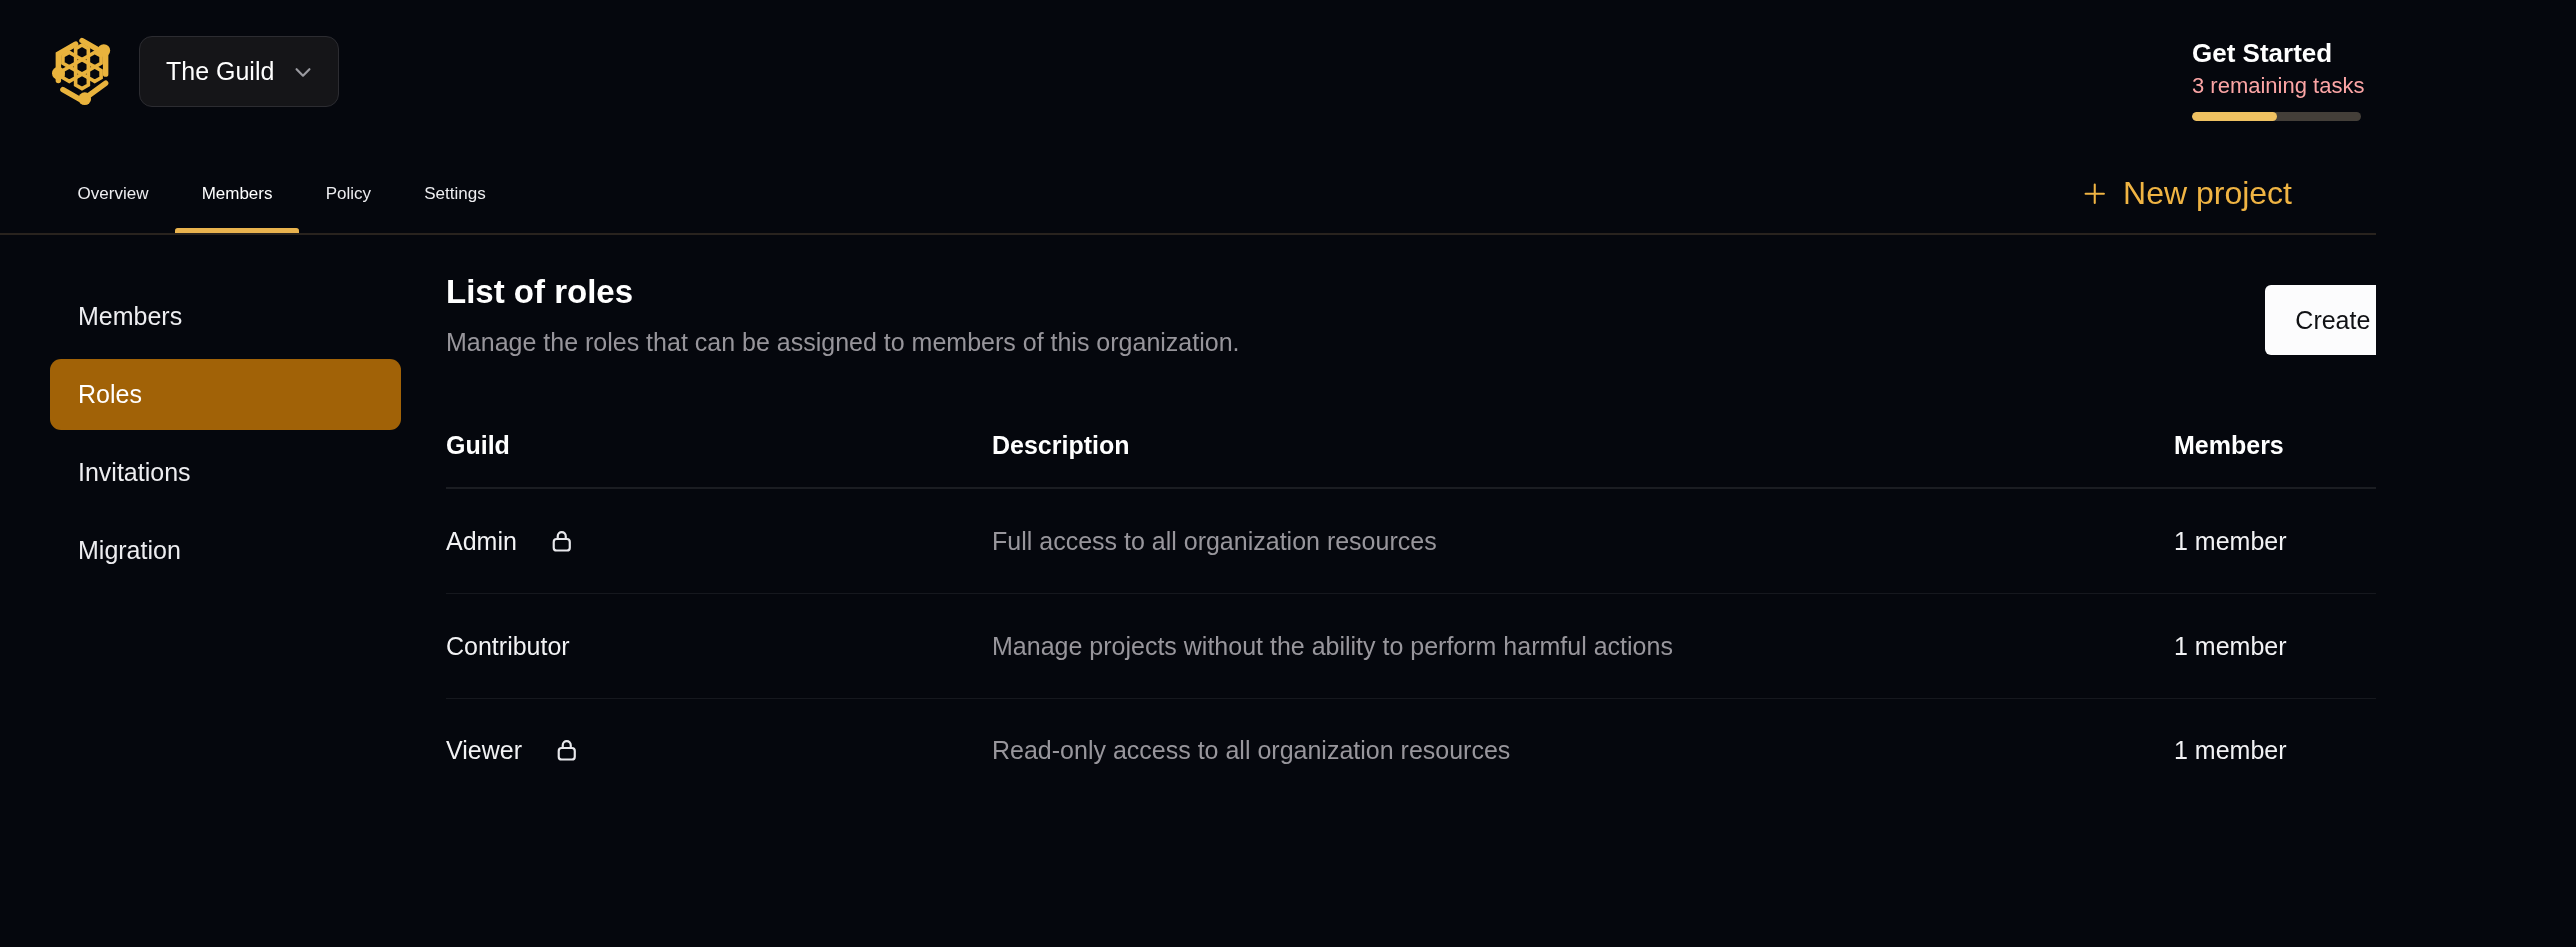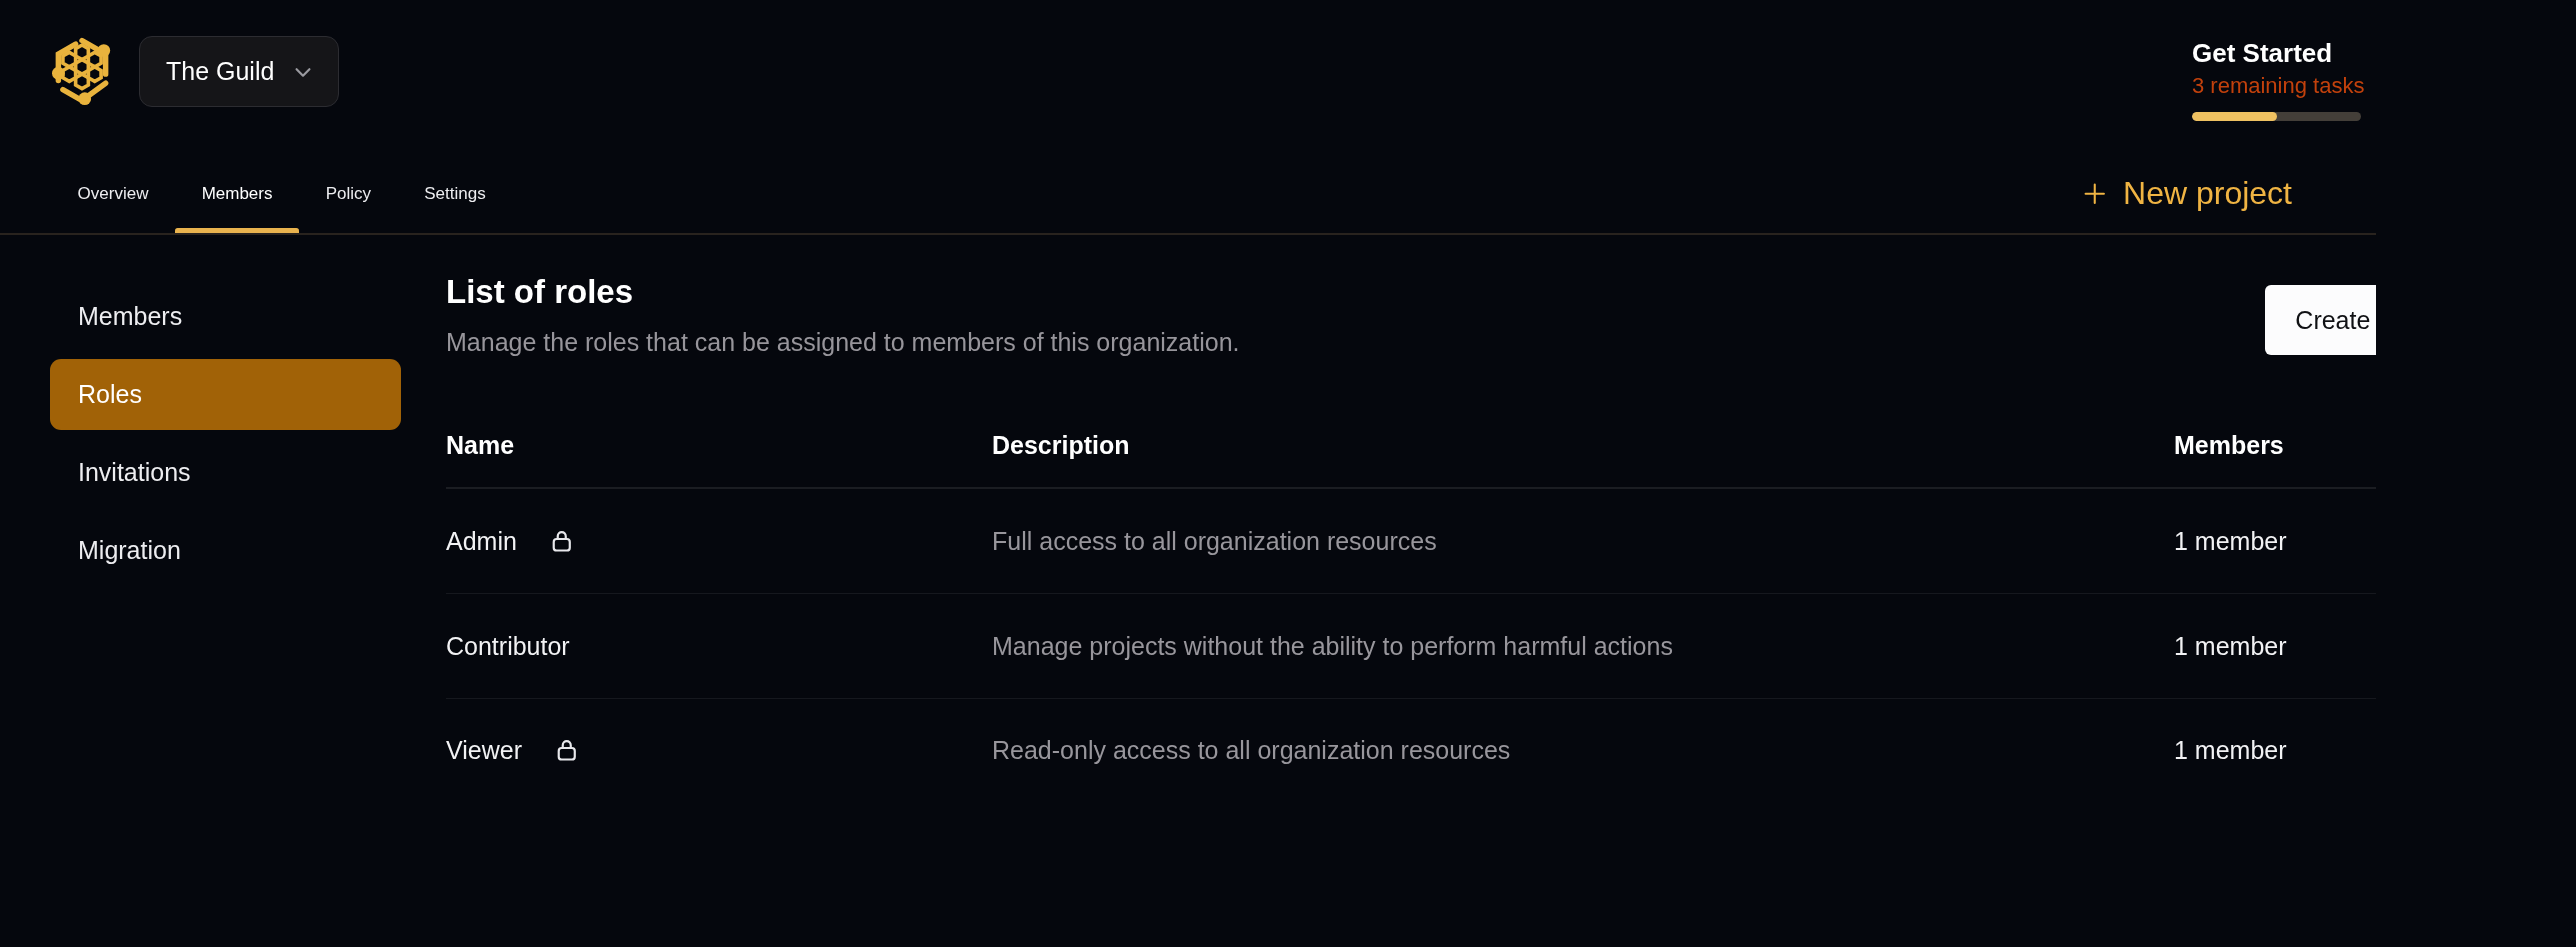--- a/index.html
+++ b/index.html
@@ -19,21 +19,21 @@
     left:139px;top:36px;width:200px;height:71px;
     background:#151518;border:1.8px solid #2c2c31;border-radius:13px;
     display:flex;align-items:center;justify-content:space-between;
     box-sizing:border-box;padding:0 24px 0 26px;cursor:pointer;
   }
   .org-selector .label{font-size:25px;color:#ffffff;}
   .chev{width:22px;height:22px;}
 
   .get-started{left:2192px;top:30px;width:169px;margin-top:8px;}
   .gs-title{font-size:26px;font-weight:700;color:#fff;line-height:31px;white-space:nowrap;}
-  .gs-sub{font-size:22px;color:#c2410c;line-height:27.5px;margin-top:2.7px;white-space:nowrap;}
+  .gs-sub{font-size:22px;color:#fca5a5;line-height:27.5px;margin-top:2.7px;white-space:nowrap;}
   .gs-bar{margin-top:13px;width:169px;height:9.2px;border-radius:5.5px;background:#443f39;overflow:hidden;}
   .gs-fill{height:100%;border-radius:5.5px;background:#efc161;}
 
   .avatar{
     left:2451px;top:38px;width:66px;height:66px;box-sizing:border-box;
     border:3.7px solid #6d5a35;border-radius:50%;background:#262019;
     display:flex;align-items:center;justify-content:center;cursor:pointer;
   }
 
   
@@ -162,21 +162,21 @@
   <div class="abs side-item active" style="top:359px">Roles</div>
   <div class="abs side-item" style="top:437px">Invitations</div>
   <div class="abs side-item" style="top:515px">Migration</div>
 
   <h1 class="abs page-title" style="margin:0">List of roles</h1>
   <div class="abs page-subtitle">Manage the roles that can be assigned to members of this organization.</div>
 
   <button class="abs create-role">Create a new role</button>
 
   <div class="abs thead">
-    <span class="th th-name">Name</span>
+    <span class="th th-name">Guild</span>
     <span class="th th-desc">Description</span>
     <span class="th th-members">Members</span>
   </div>
   <div class="abs thead-divider"></div>
 
   <div class="abs trow bordered" style="top:489px">
     <div class="cell c-name">
       <span>Admin</span>
       <svg class="lock" viewBox="0 0 24 24" fill="none">
         <rect x="5" y="10.5" width="14" height="10" rx="2.5" stroke="#e8e8ec" stroke-width="1.9"></rect>

